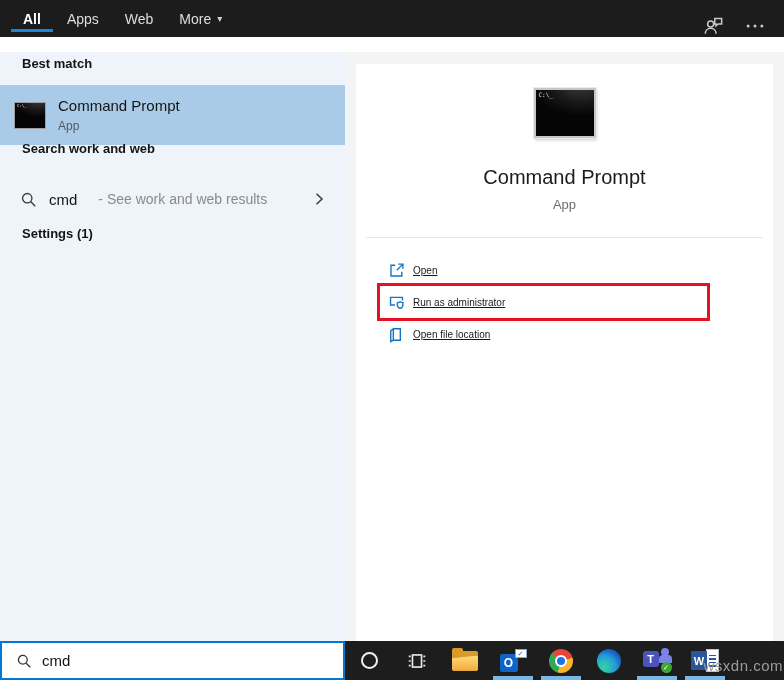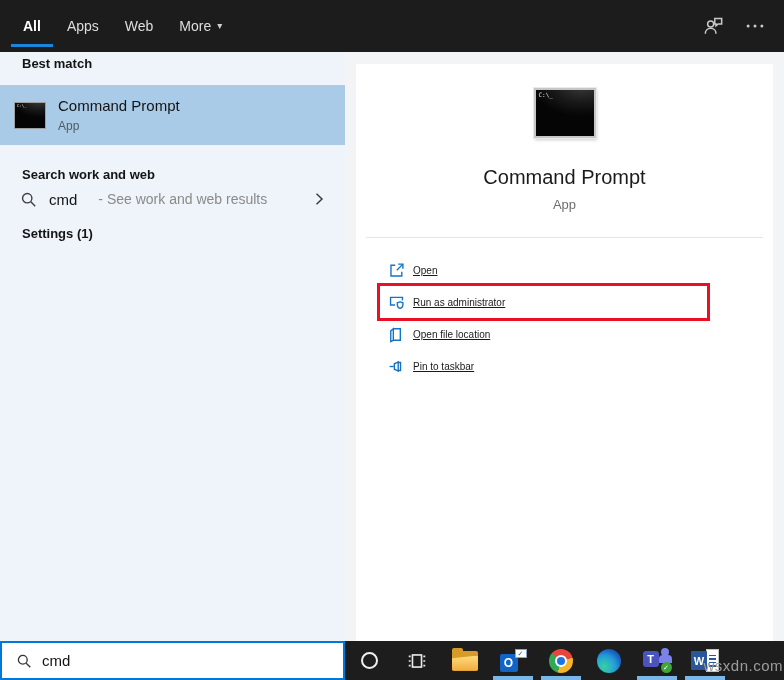--- a/index.html
+++ b/index.html
@@ -5,35 +5,35 @@
   * { margin:0; padding:0; box-sizing:border-box; }
   html,body { width:784px; height:680px; }
   body {
     font-family:"Liberation Sans","DejaVu Sans",sans-serif;
     background:#ffffff; position:relative; overflow:hidden;
     -webkit-font-smoothing:antialiased;
   }
   .stage { position:absolute; inset:0; width:784px; height:680px; }
 
   
-  .topbar { position:absolute; left:0; top:0; width:784px; height:52px; background:#1c1c1c; display:flex; align-items:stretch; }
+  .topbar { position:absolute; left:0; top:0; width:784px; height:37px; background:#1c1c1c; display:flex; align-items:stretch; }
   .tabs { display:flex; margin-left:10px; }
   .tab { position:relative; padding:0 13px; display:flex; align-items:center; gap:6px;
          font-size:14px; color:#dedede; cursor:default; }
   .tab.active { color:#ffffff; font-weight:bold; }
   .tab.active::after { content:""; position:absolute; left:1px; right:1px; bottom:5px; height:3px; background:#1a86d9; }
   .caret { font-size:10px; color:#d0d0d0; line-height:1; }
   .topbar-right { position:absolute; right:18px; top:0; height:52px; display:flex; align-items:center; gap:20px; }
   .topicon { width:22px; height:22px; color:#c9c9c9; display:flex; align-items:center; justify-content:center; }
 
   
   .left-panel { position:absolute; left:0; top:52px; width:345px; height:589px; background:#eef4fa; }
   .section-heading { position:absolute; left:22px; font-size:13px; font-weight:bold; color:#141414; }
   .h-best { top:4px; }
-  .h-web  { top:115px; }
+  .h-web  { top:89px; }
   .h-settings { top:174px; }
 
   .best-row { position:absolute; left:0; top:33px; width:345px; height:60px; background:#a9cbe8;
               display:flex; align-items:center; cursor:default; }
   .cmdicon {
     background:radial-gradient(120% 95% at 78% -12%, #3d3d3d 0%, #181818 42%, #050505 72%);
     border:1px solid #9f9f9f; position:relative; flex:none;
   }
   .cmdicon .glyph { position:absolute; top:1px; left:2px; color:#e0e0e0;
                     font-family:"DejaVu Sans Mono",monospace; line-height:1; }
@@ -226,31 +226,20 @@
           <span class="aicon">
             <svg width="17" height="17" viewBox="0 0 16 16" fill="none" stroke="currentColor" stroke-width="1.3">
               <path d="M5 2.6h6.6v10.8H5"></path>
               <path d="M5 2.6L2.6 4.6v10l2.4-1.2z"></path>
             </svg>
           </span>
           <span class="albl">Open file location</span>
         </div>
 
 
-        <div class="action-row">
-          <span class="aicon">
-            <svg width="17" height="17" viewBox="0 0 16 16" fill="none" stroke="currentColor" stroke-width="1.3">
-              <path d="M1.5 8h4"></path>
-                <path d="M6 4.6v6.8"></path>
-                <path d="M6 5.6L9.6 3.6v8.8L6 10.4"></path>
-                <path d="M9.6 4.2h2.2v7.6H9.6"></path>
-            </svg>
-          </span>
-          <span class="albl">Pin to taskbar</span>
-        </div>
 
       </div>
     </div>
   </div>
 
   <div class="bottombar">
     <div class="searchbox">
       <span class="mag">
         <svg width="16" height="16" viewBox="0 0 16 16" fill="none" stroke="currentColor" stroke-width="1.3">
           <circle cx="6.8" cy="6.8" r="4.4"></circle>

